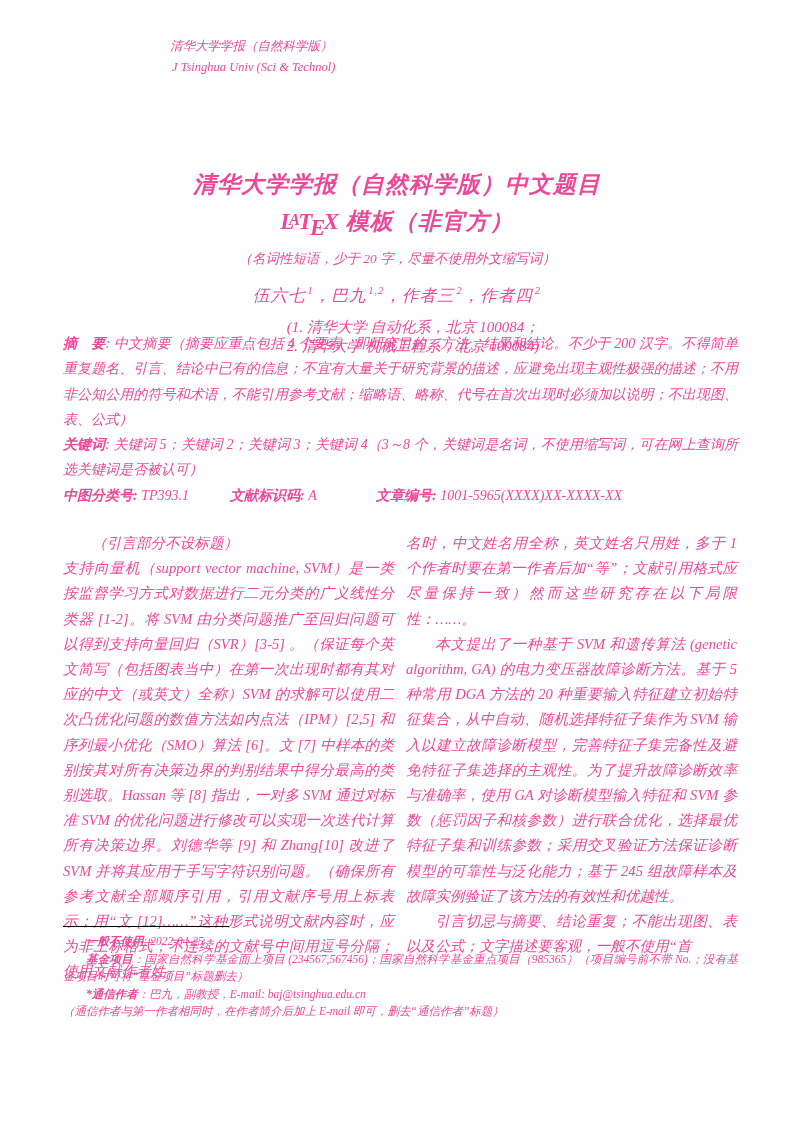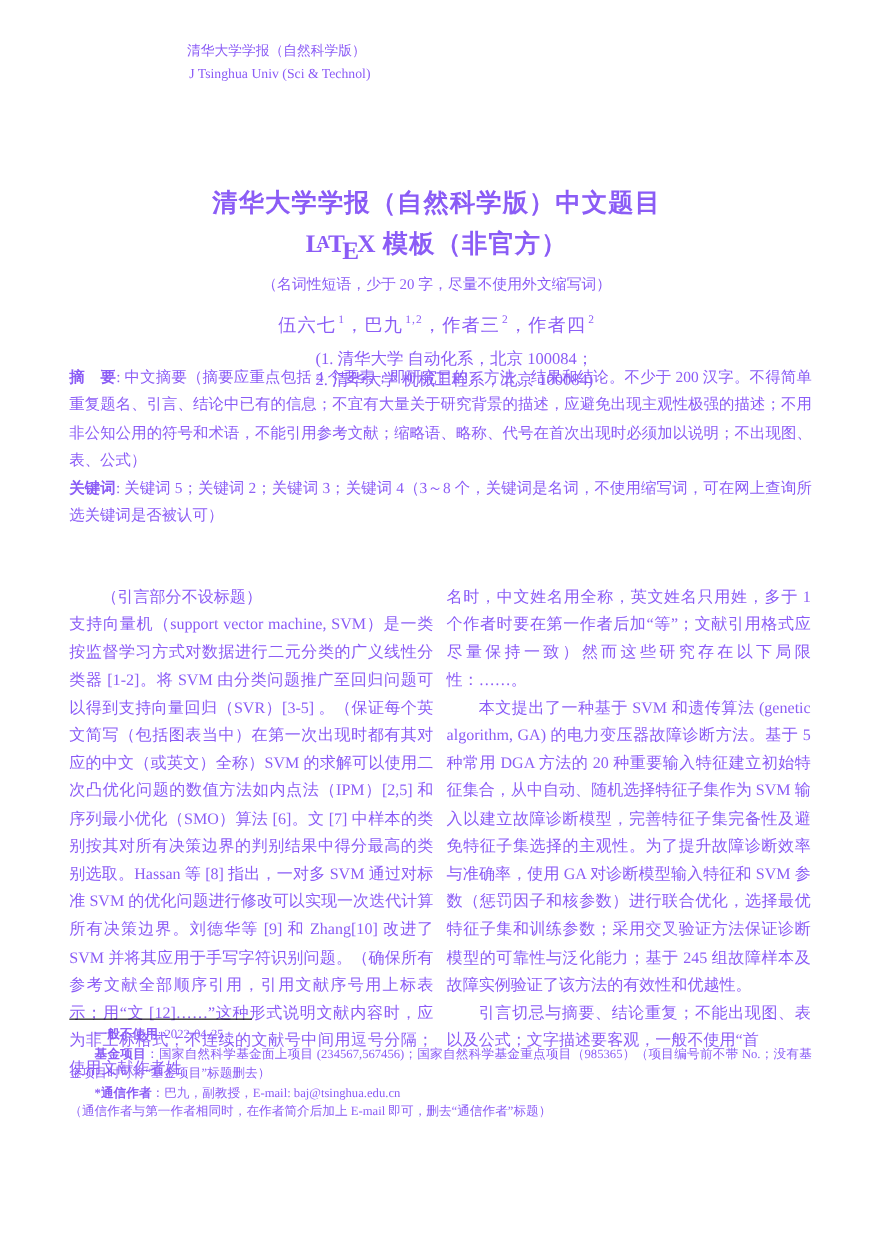--- a/index.html
+++ b/index.html
@@ -1,23 +1,24 @@
 <!DOCTYPE html>
 <html><head>
 <meta charset="utf-8">
 <style>
   html,body { margin:0; padding:0; background:#e8e8e8; }
   .page {
     position:relative;
     width:794px; height:1123px;
     margin:0 auto;
     background:#ffffff;
-    color:#8b5cf6;
+    color:#ec4899;
     font-family:"Liberation Serif","DejaVu Serif",serif;
     overflow:hidden;
+    font-style:italic;
   }
   
   .running-head {
     position:absolute; top:36px; left:170px;
     font-size:12.5px; line-height:21px;
   }
   .running-head .en { padding-left:2px; }
   
   .title-block {
     position:absolute; top:167px; left:0; right:0;
@@ -83,20 +84,21 @@
 
     <div class="affils">
       <div>(1. 清华大学 自动化系，北京 100084；</div>
       <div>2. 清华大学 机械工程系，北京 100084)</div>
     </div>
   </div>
 
   <div class="frontmatter">
     <p><span class="lbl">摘　要</span><span>: </span><span>中文摘要（摘要应重点包括 4 个要素，即研究目的、方法、结果和结论。不少于 200 汉字。不得简单重复题名、引言、结论中已有的信息；不宜有大量关于研究背景的描述，应避免出现主观性极强的描述；不用非公知公用的符号和术语，不能引用参考文献；缩略语、略称、代号在首次出现时必须加以说明；不出现图、表、公式）</span></p>
     <p><span class="lbl">关键词</span><span>: </span><span>关键词 5；关键词 2；关键词 3；关键词 4（3～8 个，关键词是名词，不使用缩写词，可在网上查询所选关键词是否被认可）</span></p>
+    <p class="meta-row"><span class="seg1"><span class="lbl">中图分类号: </span><span>TP393.1</span></span><span class="seg2"><span class="lbl">文献标识码: </span><span>A</span></span><span><span class="lbl">文章编号: </span><span>1001-5965(XXXX)XX-XXXX-XX</span></span></p>
   </div>
 
   <div class="columns">
     <div class="col">
       <p class="indent">（引言部分不设标题）</p>
       <p>支持向量机（support vector machine, SVM）是一类按监督学习方式对数据进行二元分类的广义线性分类器 [1-2]。将 SVM 由分类问题推广至回归问题可以得到支持向量回归（SVR）[3-5] 。（保证每个英文简写（包括图表当中）在第一次出现时都有其对应的中文（或英文）全称）SVM 的求解可以使用二次凸优化问题的数值方法如内点法（IPM）[2,5] 和序列最小优化（SMO）算法 [6]。文 [7] 中样本的类别按其对所有决策边界的判别结果中得分最高的类别选取。Hassan 等 [8] 指出，一对多 SVM 通过对标准 SVM 的优化问题进行修改可以实现一次迭代计算所有决策边界。刘德华等 [9] 和 Zhang[10] 改进了 SVM 并将其应用于手写字符识别问题。（确保所有参考文献全部顺序引用，引用文献序号用上标表示；用“文 [12]……”这种形式说明文献内容时，应为非上标格式；不连续的文献号中间用逗号分隔；使用文献作者姓</p>
     </div>
     <div class="col">
       <p>名时，中文姓名用全称，英文姓名只用姓，多于 1 个作者时要在第一作者后加“等”；文献引用格式应尽量保持一致）然而这些研究存在以下局限性：……。</p>
       <p class="indent">本文提出了一种基于 SVM 和遗传算法 (genetic algorithm, GA) 的电力变压器故障诊断方法。基于 5 种常用 DGA 方法的 20 种重要输入特征建立初始特征集合，从中自动、随机选择特征子集作为 SVM 输入以建立故障诊断模型，完善特征子集完备性及避免特征子集选择的主观性。为了提升故障诊断效率与准确率，使用 GA 对诊断模型输入特征和 SVM 参数（惩罚因子和核参数）进行联合优化，选择最优特征子集和训练参数；采用交叉验证方法保证诊断模型的可靠性与泛化能力；基于 245 组故障样本及故障实例验证了该方法的有效性和优越性。</p>

